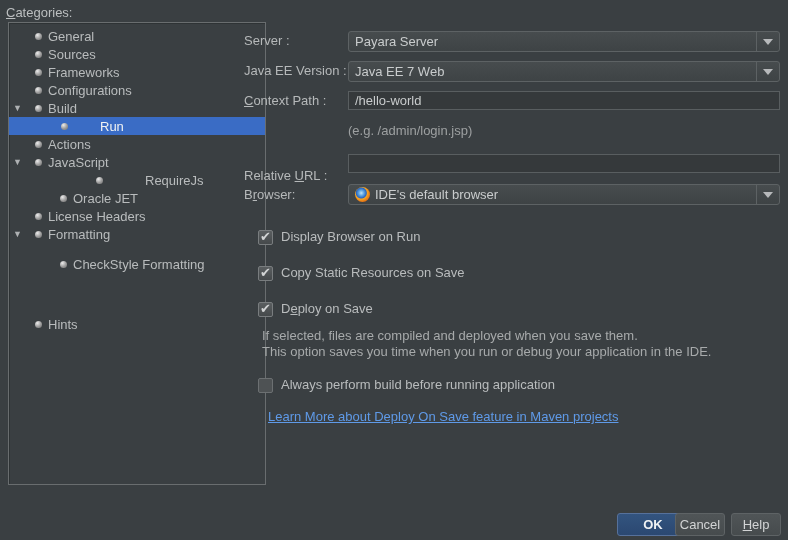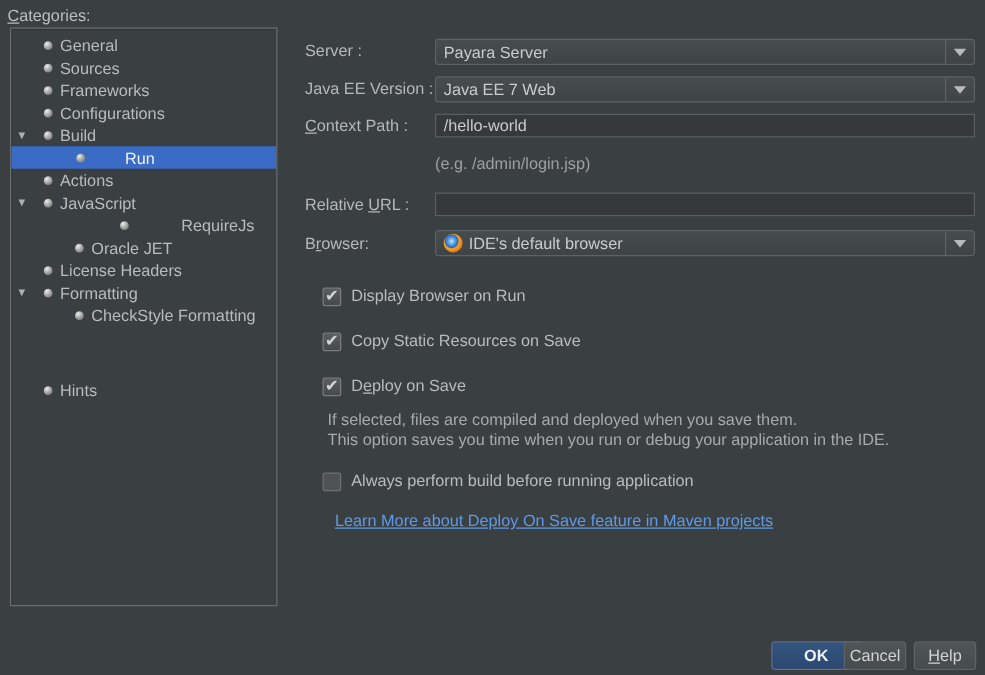--- a/index.html
+++ b/index.html
@@ -14,21 +14,21 @@
   }
   u { text-decoration: underline; }
 
   
   .cat-label {
     position: absolute; left: 6px; top: 5px;
     color: #bcbfc0;
   }
   .tree {
     position: absolute; left: 8px; top: 22px;
-    width: 214px; height: 463px;
+    width: 258px; height: 463px;
     background: #3a3f42;
     border: 1px solid #696d6f;
     box-shadow: inset 1px 1px 0 #2e3335;
     box-sizing: border-box;
     padding-top: 4px;
     overflow: hidden;
   }
   .tree-row {
     height: 18px;
     display: flex; align-items: center;
@@ -196,21 +196,21 @@
     <div class="tree-row" style="padding-left: 4px;">
       <span class="tree-tri"></span>
       <span class="tree-dot"></span>
       <span>License Headers</span>
     </div>
     <div class="tree-row" style="padding-left: 4px;">
       <span class="tree-tri">▼</span>
       <span class="tree-dot"></span>
       <span>Formatting</span>
     </div>
-    <div class="tree-row" style="padding-left: 29px;">
+    <div class="tree-row" style="padding-left: 29px; margin-top: 12px;">
       <span class="tree-tri"></span>
       <span class="tree-dot"></span>
       <span>CheckStyle Formatting</span>
     </div>
     <div class="tree-row" style="padding-left: 4px; margin-top: 42px;">
       <span class="tree-tri"></span>
       <span class="tree-dot"></span>
       <span>Hints</span>
     </div>
   </div>
@@ -229,21 +229,21 @@
   <span class="combo-arrow">
       <span class="tri-down"></span>
     </span>
 </div>
 
 <span class="form-label" style="top:93px"><u>C</u>ontext Path :</span>
 <input class="text-input" style="top: 91px;" value="/hello-world">
 
 <div class="hint-text">(e.g. /admin/login.jsp)</div>
 
-<span class="form-label" style="top:156px">Relative <u>U</u>RL :</span>
+<span class="form-label" style="top:168px">Relative <u>U</u>RL :</span>
 <input class="text-input" style="top: 154px;" value="">
 
 <span class="form-label" style="top:187px">B<u>r</u>owser:</span>
 <div class="combo" style="top:184px">
   <span class="ff-icon"></span>
   <span class="combo-text" style="padding-left:0">IDE's default browser</span>
   <span class="combo-arrow">
       <span class="tri-down"></span>
     </span>
 </div>

